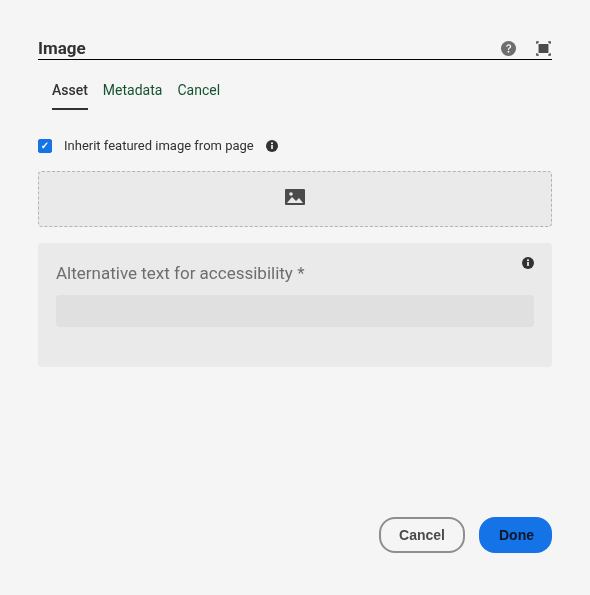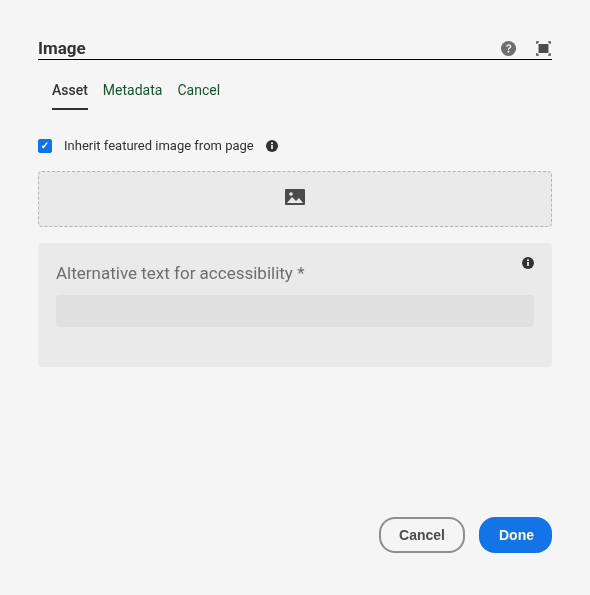--- a/index.html
+++ b/index.html
@@ -161,21 +161,21 @@
       cursor: pointer;
       border: none;
     }
     .btn-secondary {
       background: transparent;
       border: 2px solid #8e8e8e;
       color: #4b4b4b;
     }
     .btn-primary {
       background: #1473e6;
-      color: #fef9c3;
+      color: #0f172a;
       padding-left: 20px;
     }
   </style>
 </head>
 <body>
 
 <div class="dialog">
   <div class="header-row">
     <div class="title">Image</div>
     <div class="header-icons">

